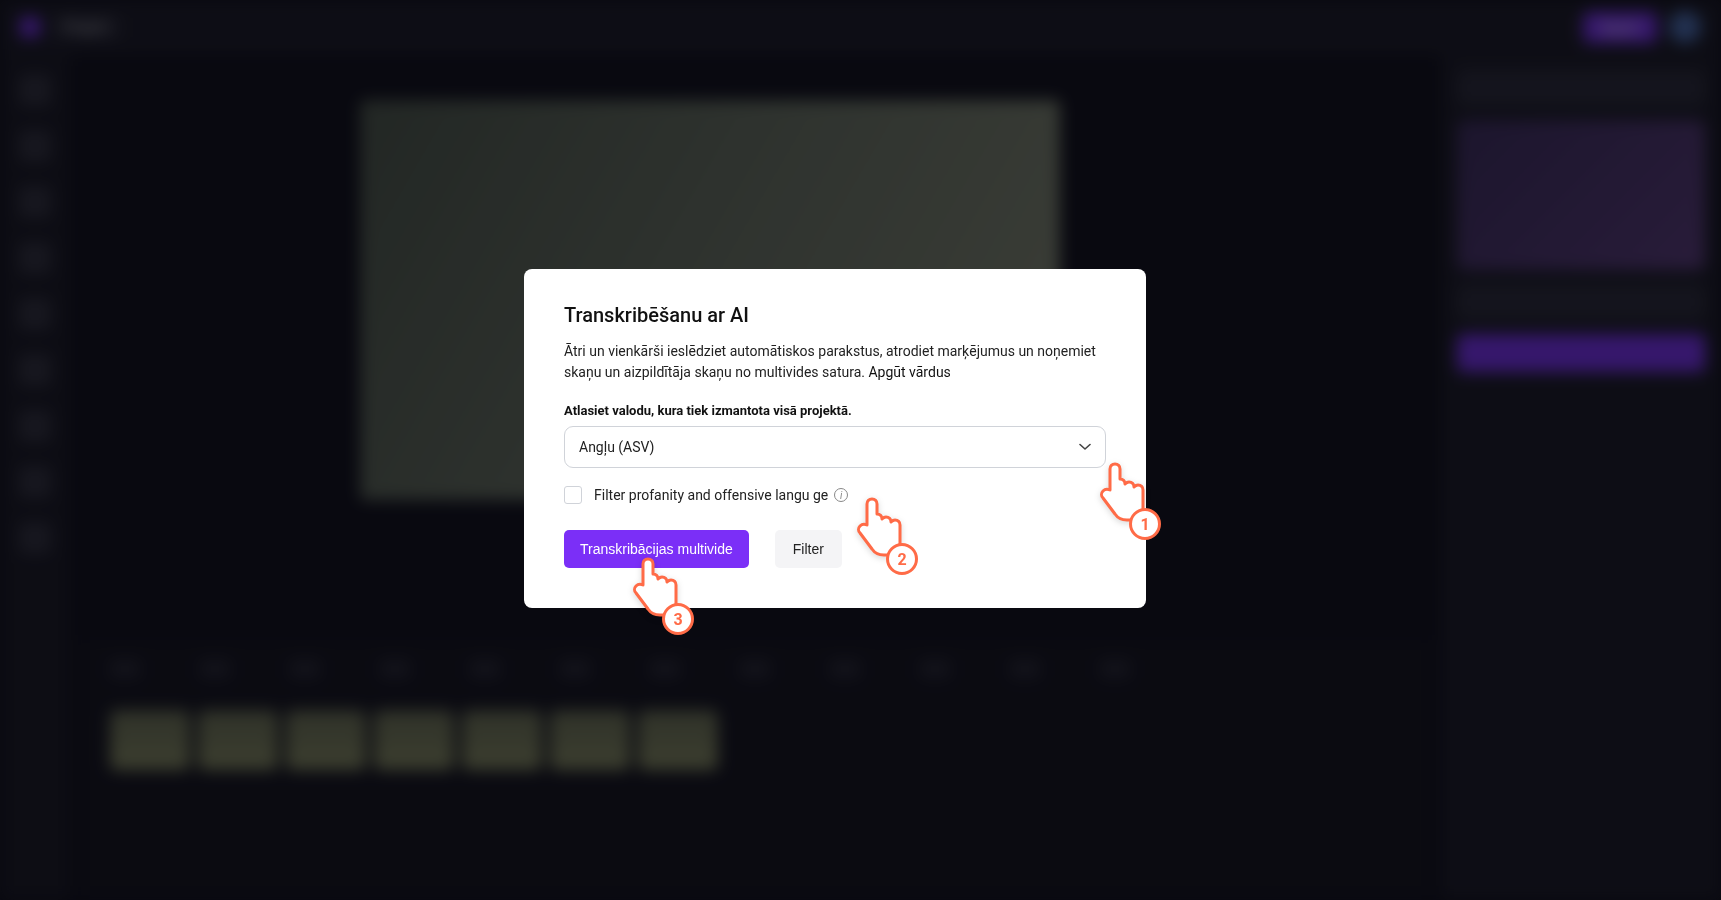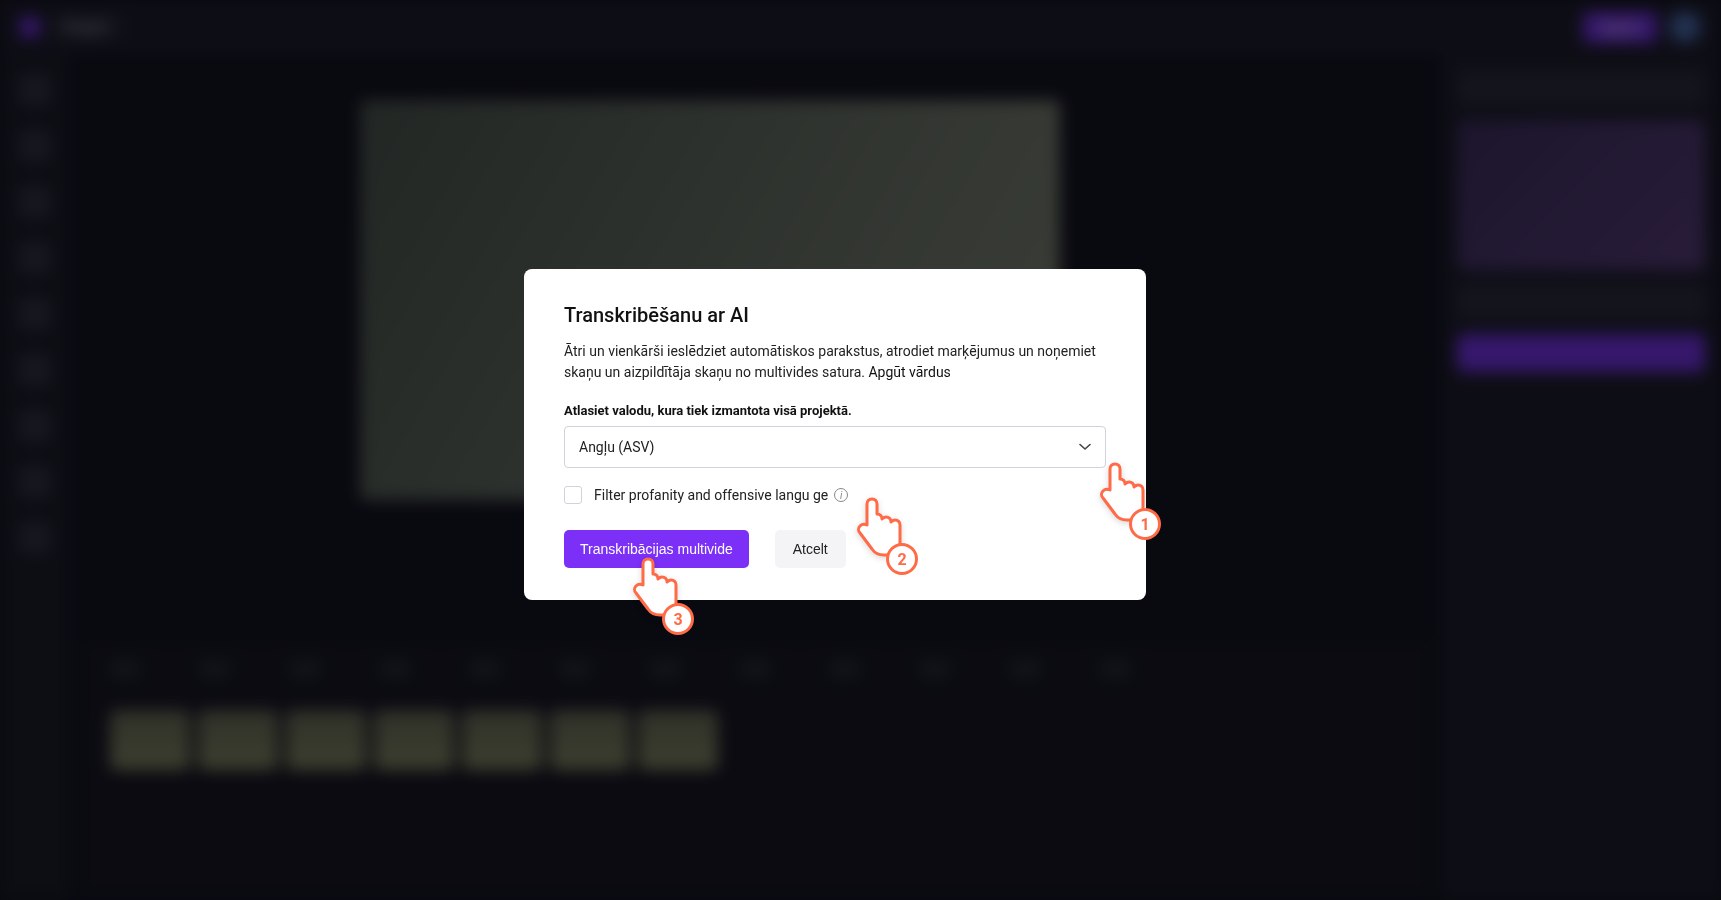--- a/index.html
+++ b/index.html
@@ -165,21 +165,21 @@
       inset: 0;
       background: rgba(8, 8, 15, 0.6);
     }
     .modal {
       position: absolute;
       left: 524px;
       top: 269px;
       width: 622px;
       background: #ffffff;
       border-radius: 8px;
-      padding: 34px 40px 32px 40px;
+      padding: 34px 40px 40px 40px;
       z-index: 10;
     }
     .modal-title {
       color: #111;
       font-size: 20px;
       font-weight: 500;
       margin-bottom: 14px;
     }
     .modal-desc {
       color: #222;
@@ -193,21 +193,21 @@
     .field-label {
       color: #111;
       font-size: 13px;
       margin-bottom: 8px;
       font-weight: bold;
     }
     .select-box {
       width: 100%;
       height: 42px;
       border: 1px solid #d0d3d9;
-      border-radius: 4px;
+      border-radius: 9px;
       display: flex;
       align-items: center;
       justify-content: space-between;
       padding: 0 14px;
       margin-bottom: 18px;
       background: #fff;
       cursor: pointer;
     }
     .select-box-text {
       color: #222;
@@ -385,21 +385,21 @@
   </div>
   <div class="checkbox-row">
     <div class="checkbox"></div>
     <div class="checkbox-label">
       <span>Filter profanity and offensive langu       ge</span>
       <span class="info-icon">i</span>
     </div>
   </div>
   <div class="button-row">
     <button class="primary-btn">Transkribācijas multivide</button>
-    <button class="secondary-btn">Atcelt</button>
+    <button class="secondary-btn">Filter</button>
   </div>
 </div>
 
 <div class="pointer-annotation" style="left:1095px; top:460px;">
   <div class="pointer-hand">
     <svg class="hand-svg" width="54" height="68" viewBox="0 0 54 68">
       <path d="M20 4 C17 4 15 6 15 9 L15 30 C13 29 10 29 8 31 C6 33 6 36 8 38 L20 54 C22 57 26 60 32 60 L38 60 C44 60 48 55 48 49 L48 30 C48 27 46 25 43 25 C41 25 40 26 39 27 C39 24 37 22 34 22 C32 22 31 23 30 24 C30 21 28 19 25 19 L25 9 C25 6 23 4 20 4 Z" fill="#fff" stroke="#ff6b47" stroke-width="3" stroke-linejoin="round"></path>
     </svg>
     <div class="pointer-badge" style="left:34px; top:48px;">1</div>
   </div>

